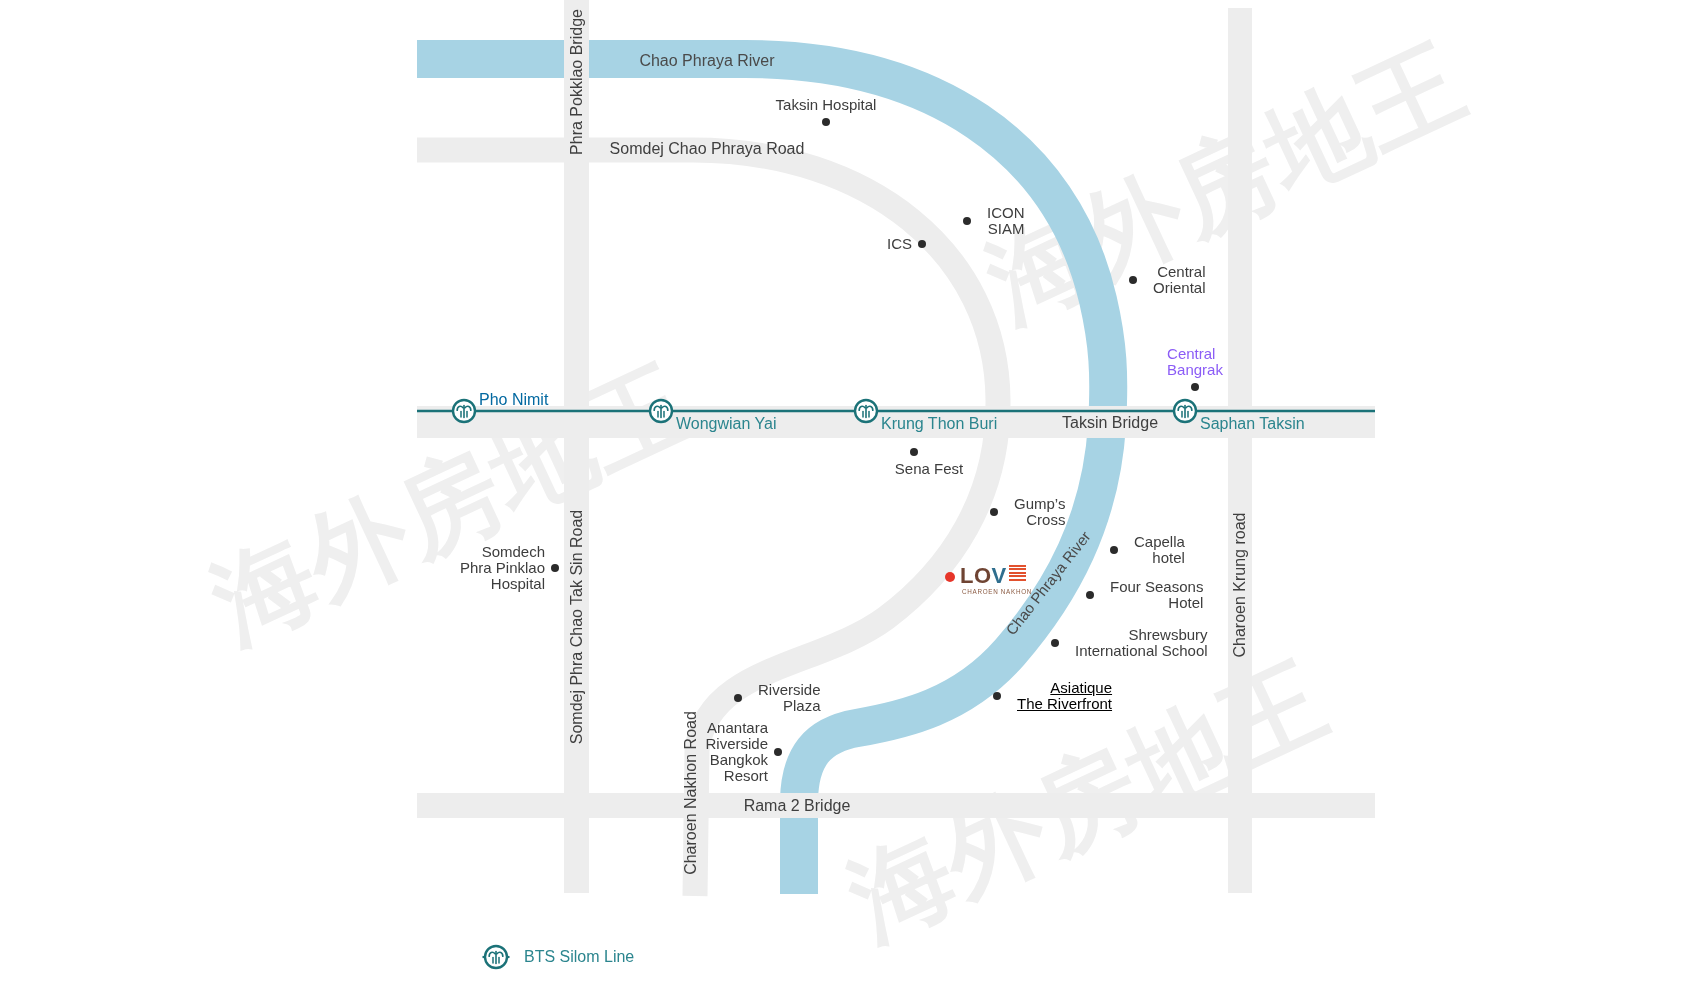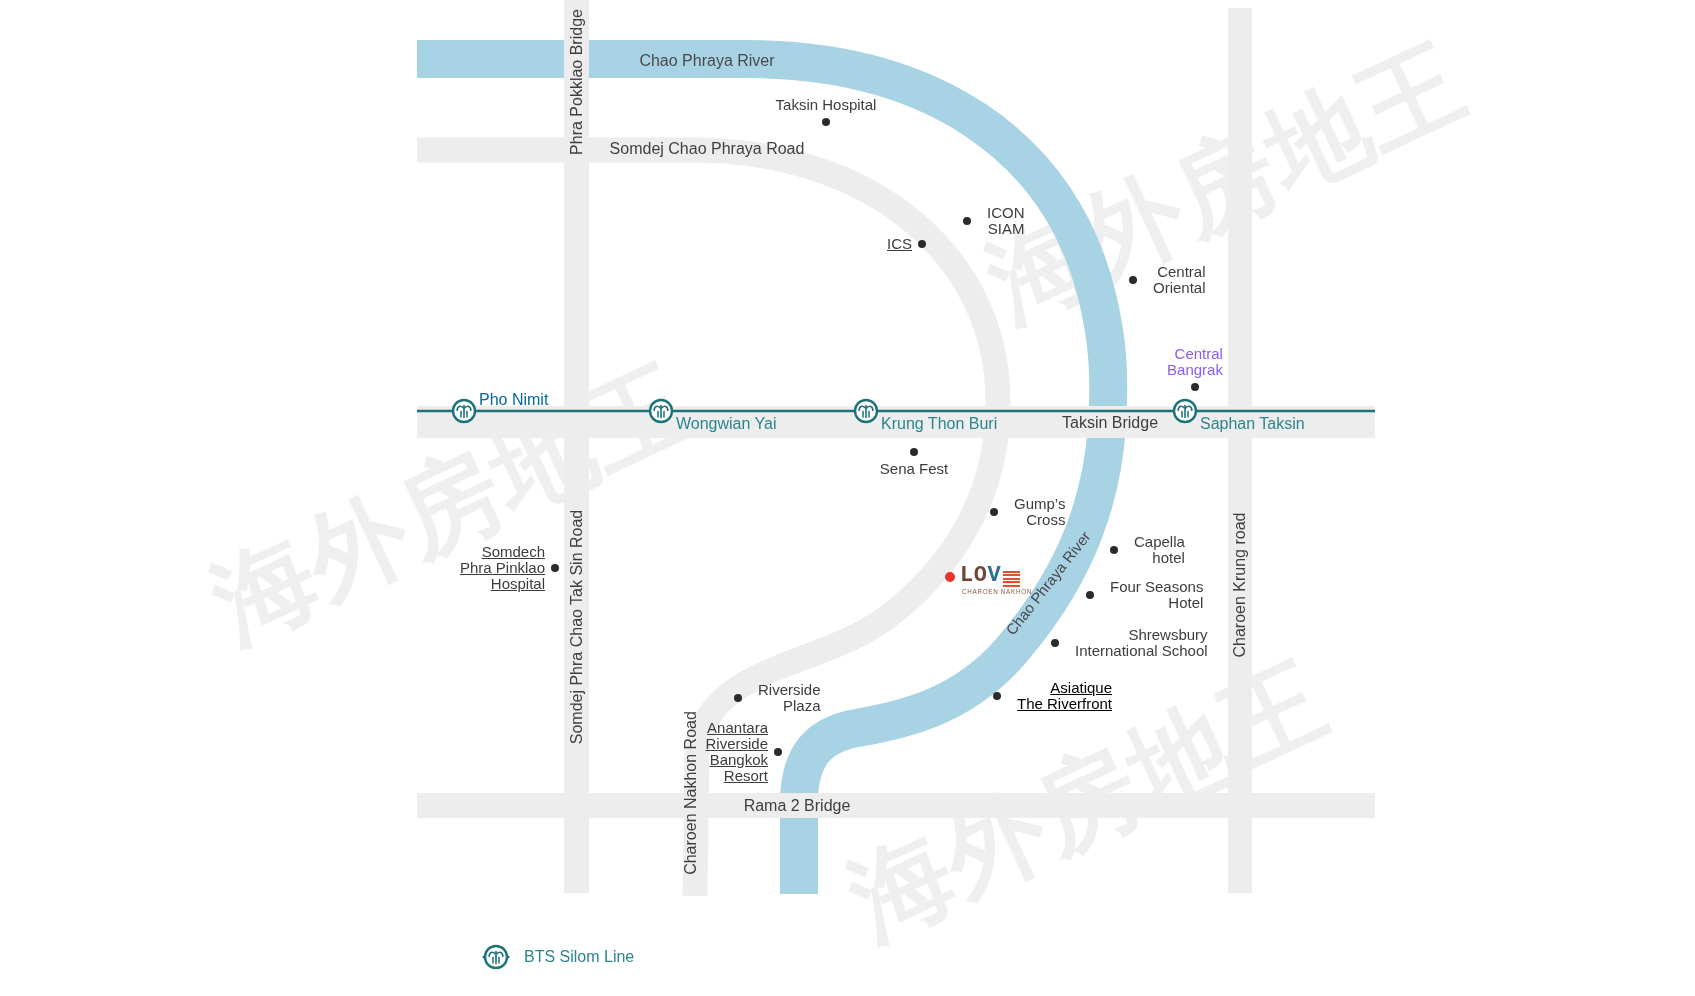--- a/index.html
+++ b/index.html
@@ -16,29 +16,29 @@
   
   .plab{position:absolute;transform:translate(-50%,-50%);white-space:nowrap;
         font-size:16px;color:#3f3f3f;}
   .vlab{transform:translate(-50%,-50%) rotate(-90deg);}
   .diag{transform:translate(-50%,-50%) rotate(-52deg);font-size:15px;color:#4a4a4a;}
   
   .lm{position:absolute;width:0;height:0;}
   .lm .dot{position:absolute;left:-4.3px;top:-4.3px;width:8.6px;height:8.6px;border-radius:50%;}
   .lm .lbl{position:absolute;white-space:pre-line;width:max-content;font-size:15px;line-height:16px;color:#3d3d3d;}
   .lm-right .lbl{left:20px;top:0;transform:translateY(-50%);text-align:right;}
-  .lm-left  .lbl{right:10px;top:0;transform:translateY(-50%);text-align:right;text-decoration:underline;}
-  .lm-above .lbl{bottom:9px;left:0;transform:translateX(-50%);text-align:right;}
-  .lm-below .lbl{top:9px;left:0;transform:translateX(-50%);text-align:center;}
+  .lm-left  .lbl{right:10px;top:0;transform:translateY(-50%);text-align:right;}
+  .lm-above .lbl{bottom:9px;left:0;transform:translateX(-50%);text-align:left;}
+  .lm-below .lbl{top:9px;left:15px;transform:translateX(-50%);text-align:center;}
   .stlab{position:absolute;white-space:nowrap;font-size:16px;color:#2b858e;}
   
   .property{position:absolute;left:945px;top:565px;}
   .pdot{position:absolute;left:0;top:7px;width:10px;height:10px;border-radius:50%;}
   .pbody{position:absolute;left:15px;top:0;}
-  .prow{display:flex;align-items:flex-end;font-family:Liberation Mono, monospace;}
+  .prow{display:flex;align-items:flex-start;}
   .plet{font-size:22px;font-weight:bold;line-height:22px;letter-spacing:0.5px;}
   .stripes{display:inline-block;width:17px;height:16px;margin-left:2px;}
   .psub{font-size:6.3px;letter-spacing:0.7px;margin-top:1px;margin-left:2px;white-space:nowrap;}
   
   .legend-icon{position:absolute;left:482px;top:943px;width:28px;height:28px;}
   .legend-lab{position:absolute;left:524px;top:948px;font-size:16px;color:#2b858e;white-space:nowrap;}
 </style>
 </head>
 <body>
 

